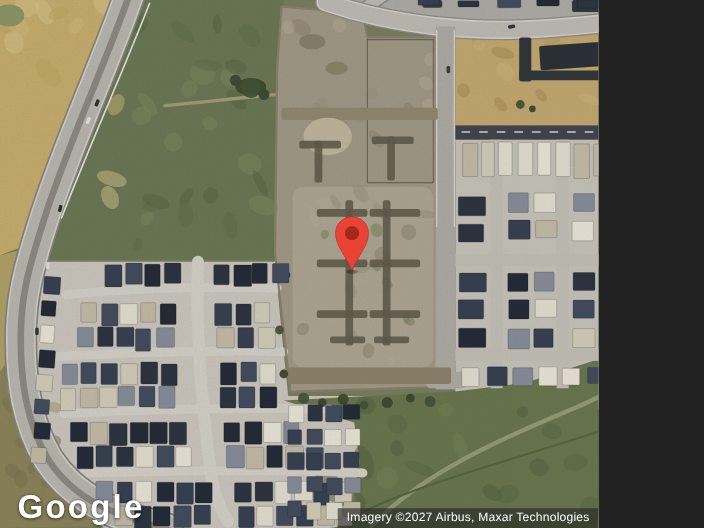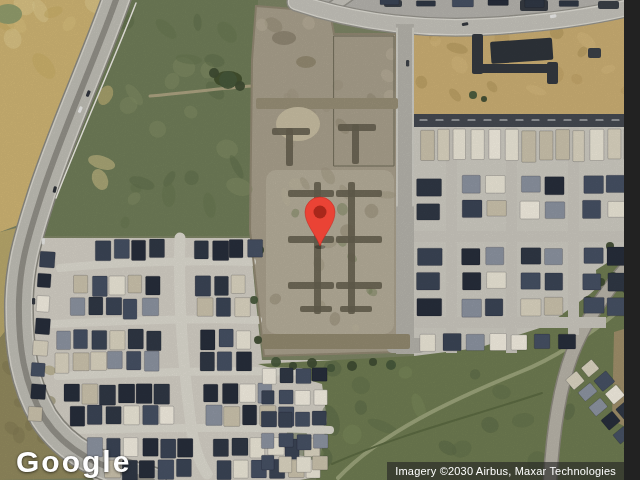--- a/index.html
+++ b/index.html
@@ -1,17 +1,17 @@
 <!DOCTYPE html>
 <html><head>
 <meta charset="utf-8">
 <style>
   html,body{margin:0;padding:0;background:#222;}
   .screen{
-    position:relative;width:624px;height:480px;overflow:hidden;
+    position:relative;width:544px;height:480px;overflow:hidden;
     font-family:"Liberation Sans",sans-serif;background:#7b8263;
   }
   .screen svg{position:absolute;left:0;top:0;}
   .google-logo{
     position:absolute;left:16px;bottom:3px;
     color:#ffffff;font-size:30px;font-weight:bold;letter-spacing:2px;
     text-shadow:0 1px 3px rgba(0,0,0,.5),0 0 2px rgba(0,0,0,.35);
     user-select:none;cursor:pointer;line-height:1;
   }
   .attribution{
@@ -541,15 +541,15 @@
     <rect id="grain-rect" x="0" y="0" width="640" height="480" filter="url(#grain)" opacity="0.07"></rect>
     <g id="g-marker">
         <ellipse cx="320" cy="247" rx="5.5" ry="2" fill="rgba(0,0,0,0.28)"></ellipse>
         <path d="M 320,246 C 315,233 305,224 305,212 A 15 15 0 1 1 335,212 C 335,224 325,233 320,246 Z" fill="#EA4335" stroke="#c5221f" stroke-width="0.5"></path>
         <circle cx="320" cy="212" r="6.5" fill="#A8271B"></circle>
       </g>
   </svg>
 
   <div class="google-logo">Google</div>
 
-  <div class="attribution">Imagery ©2030 Airbus, Maxar Technologies</div>
+  <div class="attribution">Imagery ©2027 Airbus, Maxar Technologies</div>
 
 </div>
 
 </body></html>

